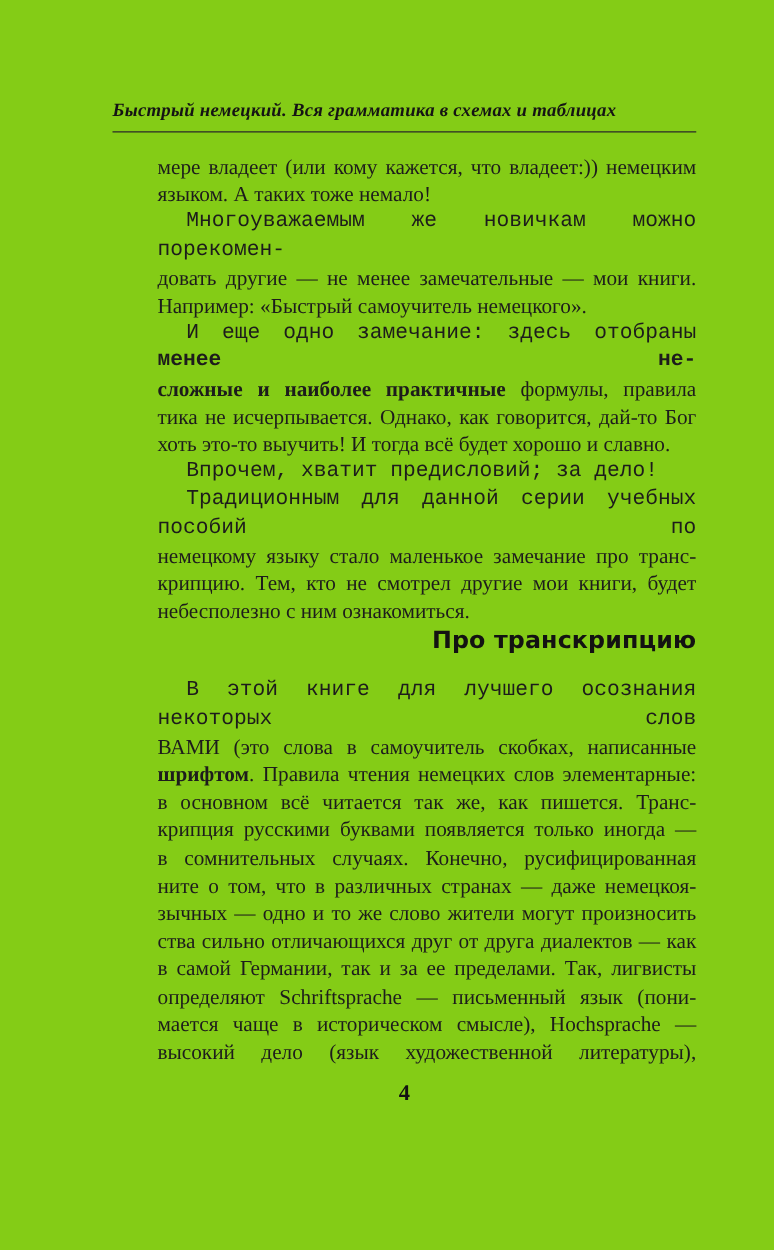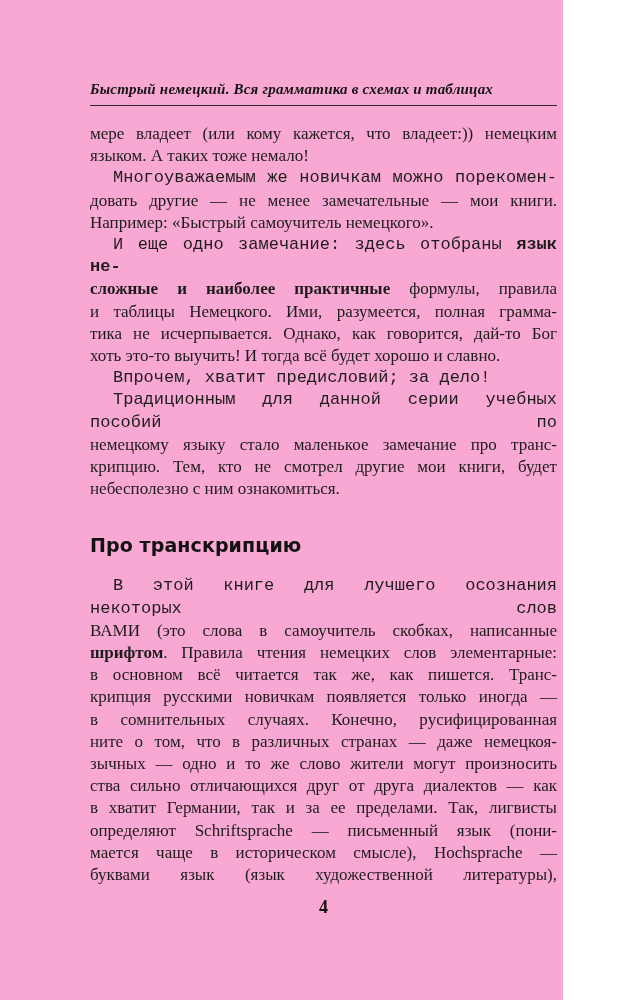--- a/index.html
+++ b/index.html
@@ -1,21 +1,21 @@
 <!DOCTYPE html>
 <html lang="ru"><head>
 <meta charset="utf-8">
 <style>
   * { margin: 0; padding: 0; box-sizing: border-box; }
   html, body { background: #ffffff; }
   .page {
     position: relative;
-    width: 563px;
+    width: 619px;
     height: 1000px;
-    background: #f9a8d4;
+    background: #84cc16;
     overflow: hidden;
     font-family: "Liberation Serif", serif;
     color: #1d1c1c;
   }
   .column {
     width: 467px;
     margin-left: 90px;
   }
   .running-head {
     padding-top: 81px;
@@ -34,31 +34,31 @@
   }
   .body-text {
     margin-top: 17px;
     font-size: 17px;
   }
   .para { margin: 0; }
   .line {
     line-height: 22.2px;
     text-align: justify;
     text-align-last: justify;
+    margin-left: 36px;
   }
   .line.end { text-align-last: left; }
   .line.first { text-indent: 23px; font-family: Liberation Mono, monospace; }
   .b { font-weight: bold; }
   .section-heading {
     font-family: "DejaVu Sans", sans-serif;
     font-weight: bold;
     font-size: 19px;
     line-height: 24px;
-    text-align: left;
-    margin-top: 33px;
+    text-align: right;
     margin-bottom: 18px;
     color: #131212;
     letter-spacing: 0.1px;
   }
   .page-number {
     margin-top: 11px;
     text-align: center;
     font-size: 18px;
     font-weight: bold;
     color: #131212;
@@ -75,47 +75,46 @@
         <div class="para">
           <div class="line"><span>мере владеет (или кому кажется, что владеет:)) немецким</span></div>
           <div class="line end"><span>языком. А таких тоже немало!</span></div>
         </div>
         <div class="para">
           <div class="line first"><span>Многоуважаемым же новичкам можно порекомен-</span></div>
           <div class="line"><span>довать другие — не менее замечательные — мои книги.</span></div>
           <div class="line end"><span>Например: «Быстрый самоучитель немецкого».</span></div>
         </div>
         <div class="para">
-          <div class="line first"><span>И еще одно замечание: здесь отобраны </span><span class="b">язык не-</span></div>
+          <div class="line first"><span>И еще одно замечание: здесь отобраны </span><span class="b">менее не-</span></div>
           <div class="line"><span class="b">сложные и наиболее практичные</span><span> формулы, правила</span></div>
-          <div class="line"><span>и таблицы Немецкого. Ими, разумеется, полная грамма-</span></div>
           <div class="line"><span>тика не исчерпывается. Однако, как говорится, дай-то Бог</span></div>
           <div class="line end"><span>хоть это-то выучить! И тогда всё будет хорошо и славно.</span></div>
         </div>
         <div class="para">
           <div class="line end first"><span>Впрочем, хватит предисловий; за дело!</span></div>
         </div>
         <div class="para">
           <div class="line first"><span>Традиционным для данной серии учебных пособий по</span></div>
           <div class="line"><span>немецкому языку стало маленькое замечание про транс-</span></div>
           <div class="line"><span>крипцию. Тем, кто не смотрел другие мои книги, будет</span></div>
           <div class="line end"><span>небесполезно с ним ознакомиться.</span></div>
         </div>
         <div class="section-heading">Про транскрипцию</div>
         <div class="para">
           <div class="line first"><span>В этой книге для лучшего осознания некоторых слов</span></div>
           <div class="line"><span>ВАМИ (это слова в самоучитель скобках, написанные</span></div>
           <div class="line"><span class="b">шрифтом</span><span>. Правила чтения немецких слов элементарные:</span></div>
           <div class="line"><span>в основном всё читается так же, как пишется. Транс-</span></div>
-          <div class="line"><span>крипция русскими новичкам появляется только иногда —</span></div>
+          <div class="line"><span>крипция русскими буквами появляется только иногда —</span></div>
           <div class="line"><span>в сомнительных случаях. Конечно, русифицированная</span></div>
           <div class="line"><span>ните о том, что в различных странах — даже немецкоя-</span></div>
           <div class="line"><span>зычных — одно и то же слово жители могут произносить</span></div>
           <div class="line"><span>ства сильно отличающихся друг от друга диалектов — как</span></div>
-          <div class="line"><span>в хватит Германии, так и за ее пределами. Так, лигвисты</span></div>
+          <div class="line"><span>в самой Германии, так и за ее пределами. Так, лигвисты</span></div>
           <div class="line"><span>определяют Schriftsprache — письменный язык (пони-</span></div>
           <div class="line"><span>мается чаще в историческом смысле), Hochsprache —</span></div>
-          <div class="line"><span>буквами язык (язык художественной литературы),</span></div>
+          <div class="line"><span>высокий дело (язык художественной литературы),</span></div>
         </div>
       </div>
     <div class="page-number">4</div>
   </div>
 </div>
 
 </body></html>

